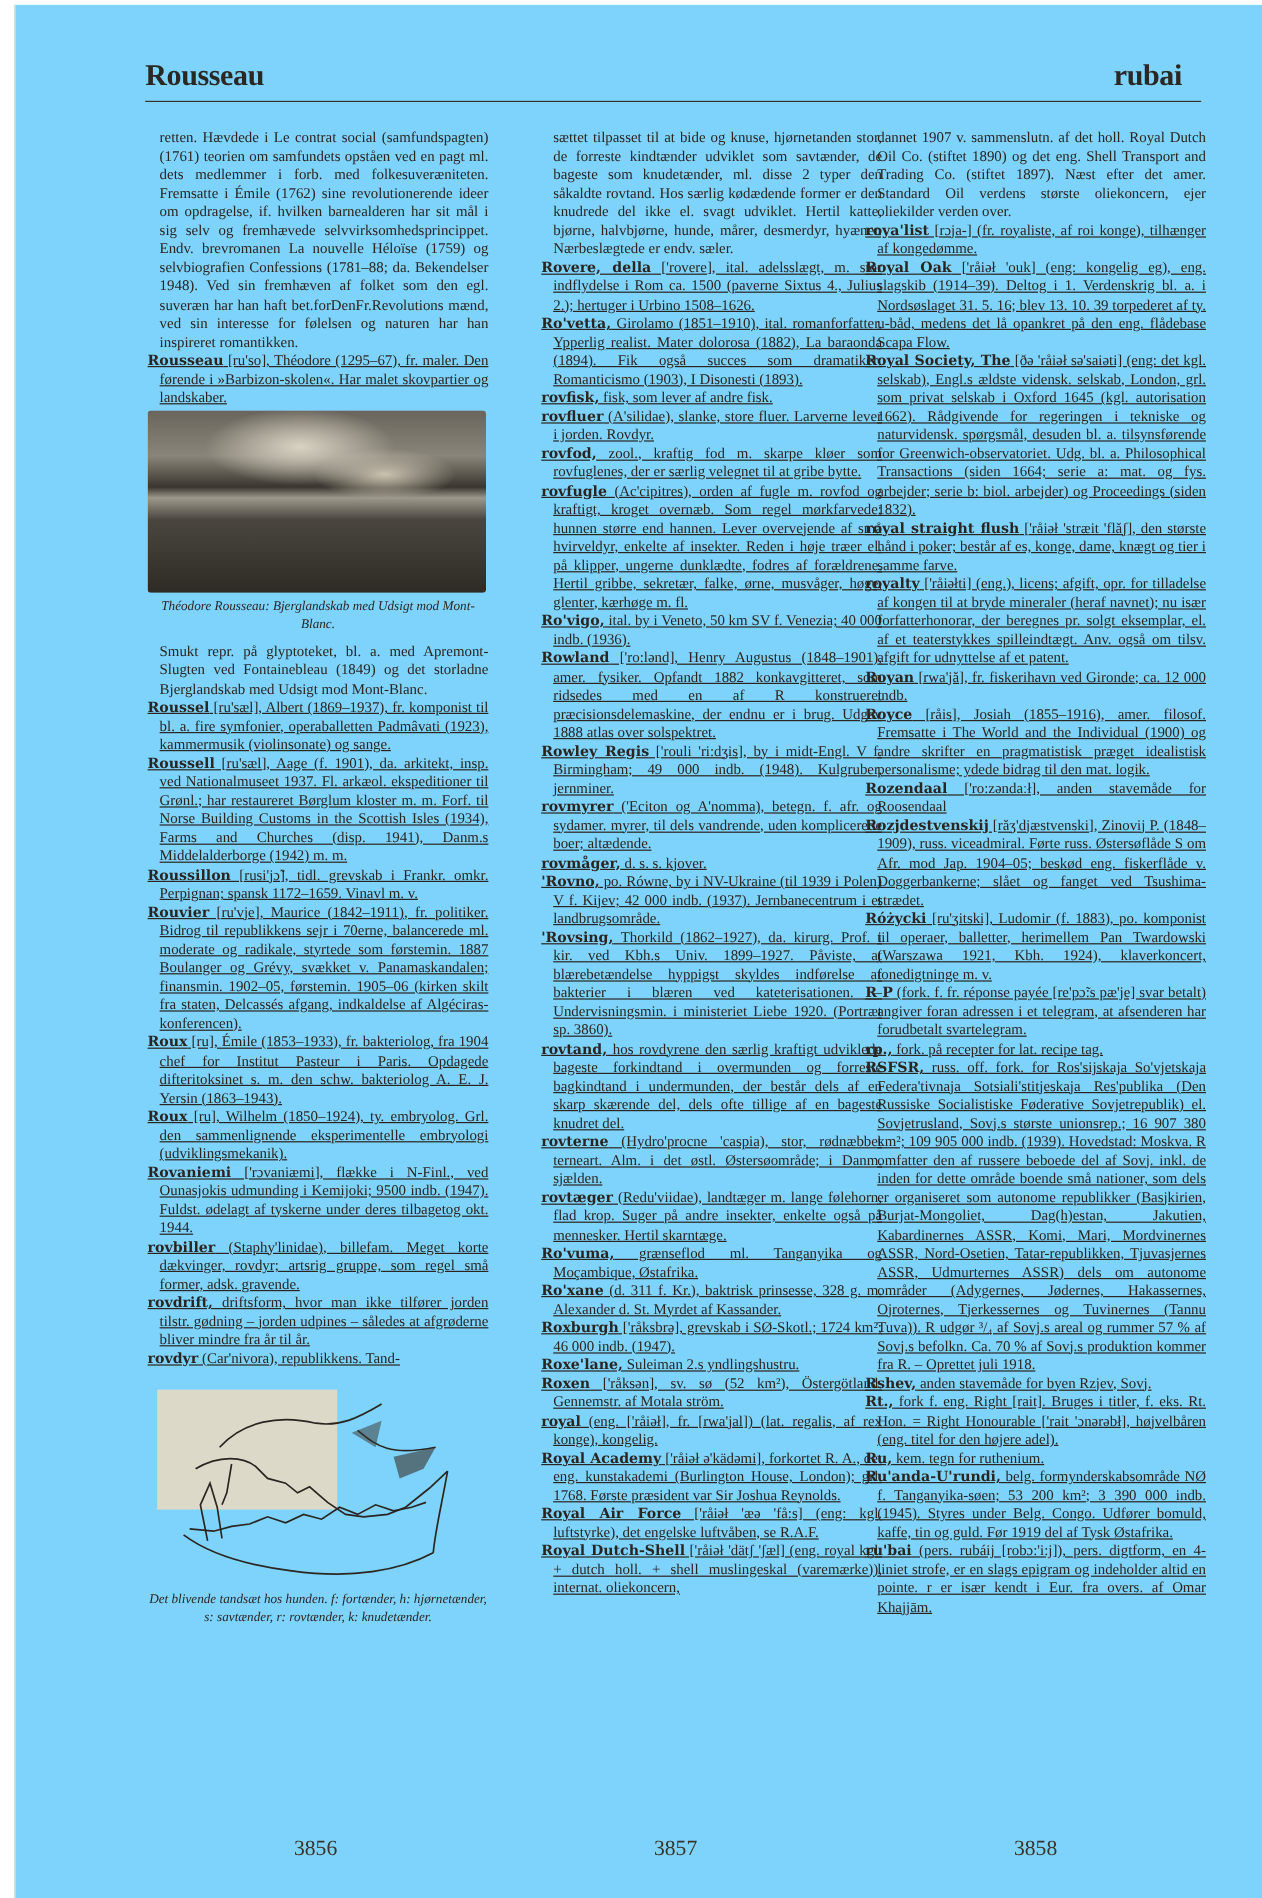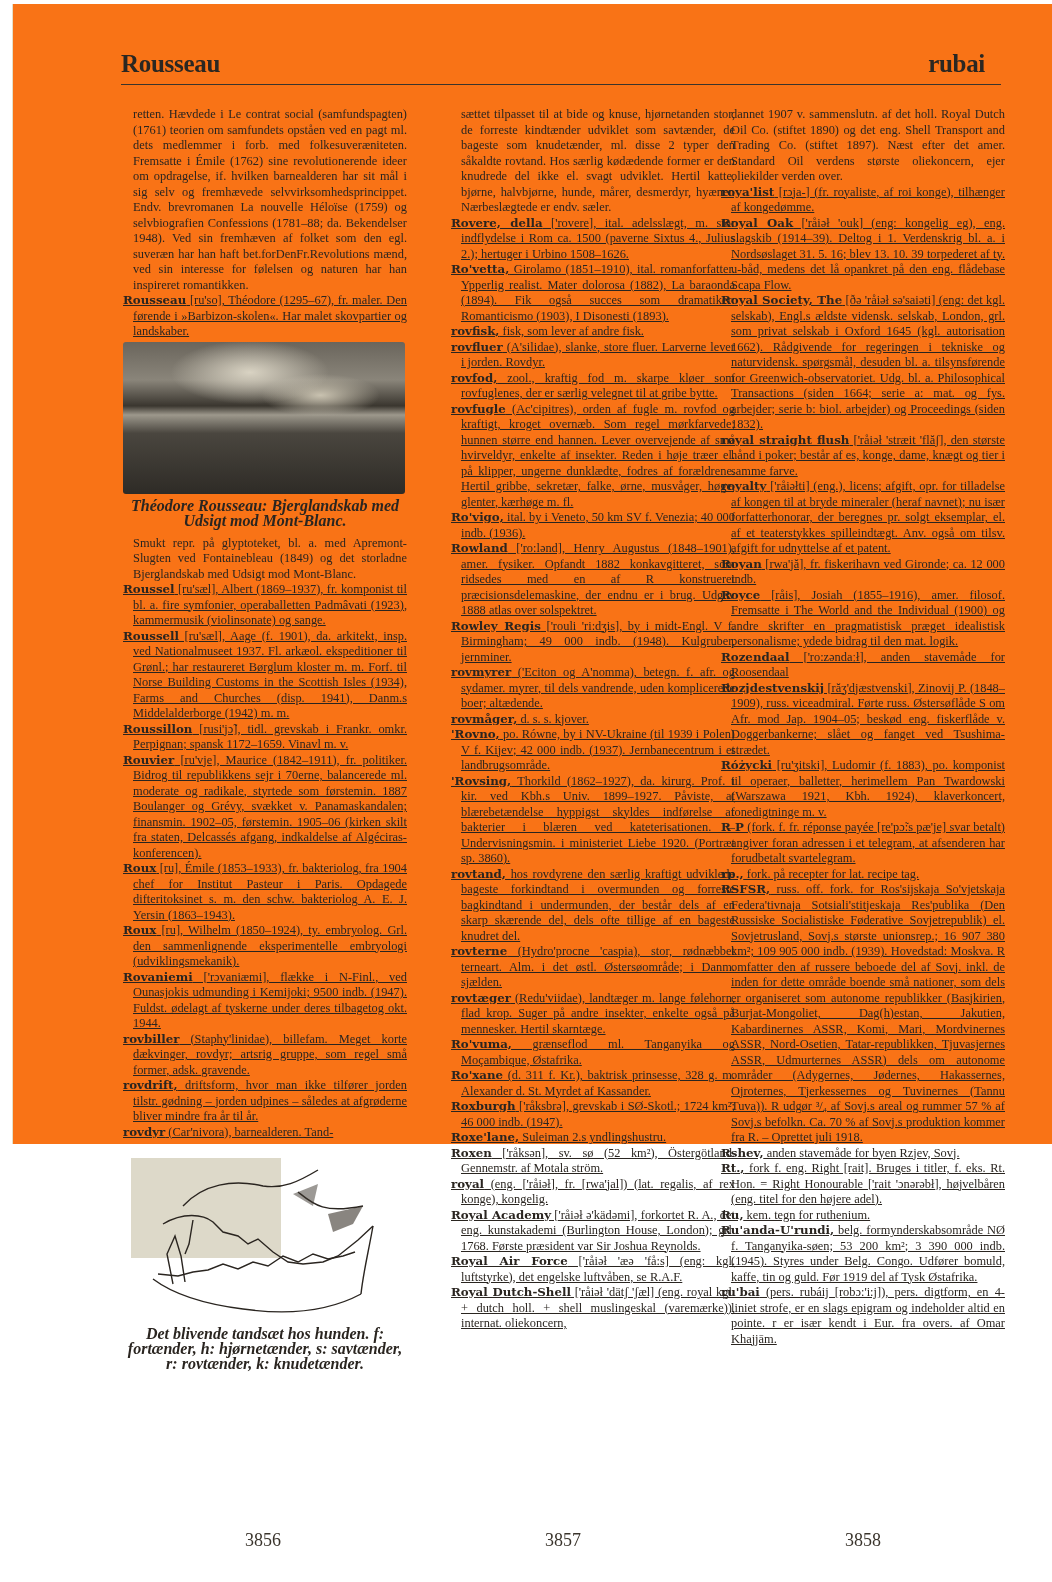--- a/index.html
+++ b/index.html
@@ -1,35 +1,35 @@
 <!DOCTYPE html>
 <html><head>
 <meta charset="utf-8">
 <style>
   html, body { margin: 0; padding: 0; background: #ffffff; }
   body { width: 1052px; height: 1582px; position: relative; overflow: hidden; font-family: "Liberation Serif", "DejaVu Serif", serif; color: #2a2520; }
-  .page { position: absolute; left: 12px; top: 4px; width: 1040px; height: 1140px; background: #f97316; border-left: 1px solid #e6e0c8; }
+  .page { position: absolute; left: 12px; top: 4px; width: 1040px; height: 1578px; background: #7dd3fc; border-left: 1px solid #e6e0c8; }
   .header { position: absolute; left: 108px; top: 40px; width: 880px; height: 40px; border-bottom: 1.5px solid #3a342c; }
   .header .left, .header .right { position: absolute; bottom: 6px; font-weight: bold; font-size: 25px; font-family: "Liberation Serif", serif; color: #2b2722; letter-spacing: -0.3px; }
   .header .left { left: 0; }
   .header .right { right: 16px; text-align: center; }
   .col { position: absolute; top: 103px; width: 284px; font-size: 12.4px; line-height: 15.5px; text-align: justify; }
   .col1 { left: 110px; }
   .col2 { left: 438px; }
   .col3 { left: 708px; }
   .entry { text-indent: -10px; padding-left: 10px; margin: 0; text-decoration: underline; }
   .cont { padding-left: 10px; margin: 0; }
   .hw { font-weight: bold; font-family: "DejaVu Serif", serif; font-size: 11.8px; }
   .figure { margin: 2px 0 0 0; }
   .painting { width: 282px; height: 152px; background:
       radial-gradient(ellipse 40% 30% at 45% 20%, #d9d3c3 0%, rgba(0,0,0,0) 70%),
       radial-gradient(ellipse 30% 20% at 70% 35%, #c9c2b0 0%, rgba(0,0,0,0) 70%),
       linear-gradient(180deg, #6a655c 0%, #8a857a 25%, #3a362f 42%, #9d988c 48%, #4a463f 60%, #2e2b26 100%);
       border-radius: 3px; }
-  .caption { font-style: italic; text-align: center; font-size: 16px; line-height: 15px; margin: 4px 0 8px 0; font-weight: bold; }
+  .caption { font-style: italic; text-align: center; font-size: 11px; line-height: 15px; margin: 4px 0 8px 0; }
   .jaw { width: 284px; height: 178px; position: relative; margin-top: 4px; }
   .jaw .bg { position: absolute; left: 8px; top: 14px; width: 150px; height: 100px; background: #ddd9c9; }
   .pagenum { position: absolute; top: 1526px; font-size: 18px; font-family: "Liberation Serif", serif; color: #3a342c; text-align: center; }
 </style>
 </head>
 <body>
 
 <div class="page">
 
   <div class="header">
@@ -47,21 +47,21 @@
 <p class="cont"><span>Smukt repr. på glyptoteket, bl. a. med Apremont-Slugten ved Fontainebleau (1849) og det storladne Bjerglandskab med Udsigt mod Mont-Blanc.</span></p>
       <p class="entry"><span class="hw">Roussel</span><span> [ru'sæl], Albert (1869–1937), fr. komponist til bl. a. fire symfonier, operaballetten Padmâvati (1923), kammermusik (violinsonate) og sange.</span></p>
       <p class="entry"><span class="hw">Roussell</span><span> [ru'sæl], Aage (f. 1901), da. arkitekt, insp. ved Nationalmuseet 1937. Fl. arkæol. ekspeditioner til Grønl.; har restaureret Børglum kloster m. m. Forf. til Norse Building Customs in the Scottish Isles (1934), Farms and Churches (disp. 1941), Danm.s Middelalderborge (1942) m. m.</span></p>
       <p class="entry"><span class="hw">Roussillon</span><span> [rusi'jɔ̃], tidl. grevskab i Frankr. omkr. Perpignan; spansk 1172–1659. Vinavl m. v.</span></p>
       <p class="entry"><span class="hw">Rouvier</span><span> [ru'vje], Maurice (1842–1911), fr. politiker. Bidrog til republikkens sejr i 70erne, balancerede ml. moderate og radikale, styrtede som førstemin. 1887 Boulanger og Grévy, svækket v. Panamaskandalen; finansmin. 1902–05, førstemin. 1905–06 (kirken skilt fra staten, Delcassés afgang, indkaldelse af Algéciras-konferencen).</span></p>
       <p class="entry"><span class="hw">Roux</span><span> [ru], Émile (1853–1933), fr. bakteriolog, fra 1904 chef for Institut Pasteur i Paris. Opdagede difteritoksinet s. m. den schw. bakteriolog A. E. J. Yersin (1863–1943).</span></p>
       <p class="entry"><span class="hw">Roux</span><span> [ru], Wilhelm (1850–1924), ty. embryolog. Grl. den sammenlignende eksperimentelle embryologi (udviklingsmekanik).</span></p>
       <p class="entry"><span class="hw">Rovaniemi</span><span> ['rɔvaniæmi], flække i N-Finl., ved Ounasjokis udmunding i Kemijoki; 9500 indb. (1947). Fuldst. ødelagt af tyskerne under deres tilbagetog okt. 1944.</span></p>
       <p class="entry"><span class="hw">rovbiller</span><span> (Staphy'linidae), billefam. Meget korte dækvinger, rovdyr; artsrig gruppe, som regel små former, adsk. gravende.</span></p>
       <p class="entry"><span class="hw">rovdrift,</span><span> driftsform, hvor man ikke tilfører jorden tilstr. gødning – jorden udpines – således at afgrøderne bliver mindre fra år til år.</span></p>
-      <p class="entry"><span class="hw">rovdyr</span><span> (Car'nivora), barnealderen. Tand-</span></p>
+      <p class="entry"><span class="hw">rovdyr</span><span> (Car'nivora), republikkens. Tand-</span></p>
   <div class="figure">
     <div class="jaw">
       <div class="bg"></div>
       <svg width="284" height="178" viewBox="0 0 284 178" style="position:absolute;left:0;top:0">
         <g fill="none" stroke="#2a2520" stroke-width="1.4">
           <path d="M60 62 C80 40 110 35 140 42 C160 45 175 38 195 26"></path>
           <path d="M175 48 C190 60 200 70 240 62"></path>
           <path d="M40 80 C60 68 80 70 90 78 L100 88 L115 92 L125 100 L135 95 L150 108 L165 118 L180 120 L200 118 L215 112 L235 96 L250 82"></path>
           <path d="M30 135 C50 150 80 160 120 165 C170 172 210 165 238 150"></path>
           <path d="M35 130 L55 132 L70 128 L85 126 L100 120 L115 125 L130 118 L145 122 L160 112 L175 118 L190 110 L205 115 L220 112 L232 108"></path>

